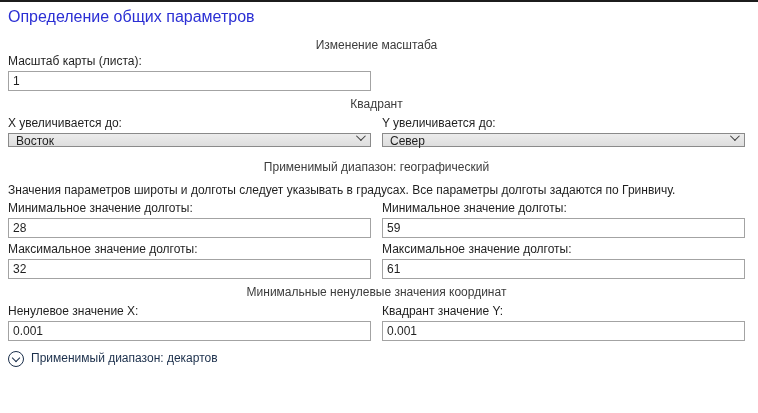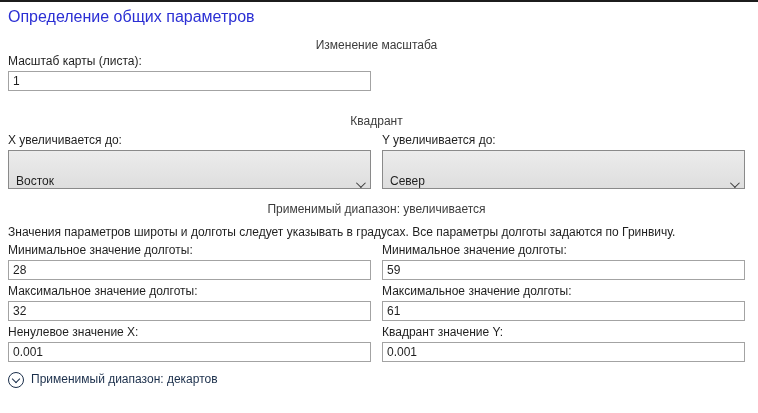--- a/index.html
+++ b/index.html
@@ -52,41 +52,41 @@
     border: 1px solid #a3a3a3;
     background: #ffffff;
     font-family: "Liberation Sans", "DejaVu Sans", sans-serif;
     font-size: 12px; color: #1f1f1f;
     padding: 0 4px;
     outline: none;
     display: block;
   }
 
   .combobox {
-    height: 39px;
+    height: 14px;
     border: 1px solid #8a8a8a;
     background: linear-gradient(#ececec, #dedede);
-    display: flex; align-items: flex-end;
+    display: flex; align-items: flex-start;
     padding: 0 7px;
     cursor: default;
     position: relative;
   }
   .combobox .cb-value { flex: 1 1 auto; color: #1f1f1f; }
   .combobox .cb-chevron {
     width: 7px; height: 7px;
     border-right: 1px solid #3c3c3c;
     border-bottom: 1px solid #3c3c3c;
     transform: rotate(45deg) translateY(-2px);
     margin-left: 6px;
   }
 
   .description { line-height: 14px; color: #1f1f1f; }
 
   .mt-scale-label { margin-top: 1px; }
-  .mt-group { margin-top: 23px; }
+  .mt-group { margin-top: 6px; }
   .mt-group-lg { margin-top: 13px; }
   .mt-desc { margin-top: 8px; }
 
   .expander {
     margin-top: 10px;
     display: flex; align-items: flex-start;
     color: #1b2f4b;
     cursor: pointer;
     width: max-content;
   }
@@ -142,21 +142,21 @@
     <div>
       <div class="field-label">Y увеличивается до:</div>
       <div class="combobox">
         <span class="cb-value">Север</span>
         <span class="cb-chevron"></span>
       </div>
     </div>
   </div>
 
   <div class="group-header mt-group-lg">
-    <span>Применимый диапазон: увеличивается</span>
+    <span>Применимый диапазон: географический</span>
     <span class="rule"></span>
   </div>
   <div class="description mt-desc">Значения параметров широты и долготы следует указывать в градусах. Все параметры долготы задаются по Гринвичу.</div>
 
   <div class="row2">
     <div>
       <div class="field-label">Минимальное значение долготы:</div>
       <input class="textbox" type="text" value="28" style="">
     </div>
     <div>
@@ -168,20 +168,24 @@
     <div>
       <div class="field-label">Максимальное значение долготы:</div>
       <input class="textbox" type="text" value="32" style="">
     </div>
     <div>
       <div class="field-label">Максимальное значение долготы:</div>
       <input class="textbox" type="text" value="61" style="">
     </div>
   </div>
 
+  <div class="group-header mt-group">
+    <span>Минимальные ненулевые значения координат</span>
+    <span class="rule"></span>
+  </div>
   <div class="row2">
     <div>
       <div class="field-label">Ненулевое значение X:</div>
       <input class="textbox" type="text" value="0.001" style="">
     </div>
     <div>
       <div class="field-label">Квадрант значение Y:</div>
       <input class="textbox" type="text" value="0.001" style="">
     </div>
   </div>

